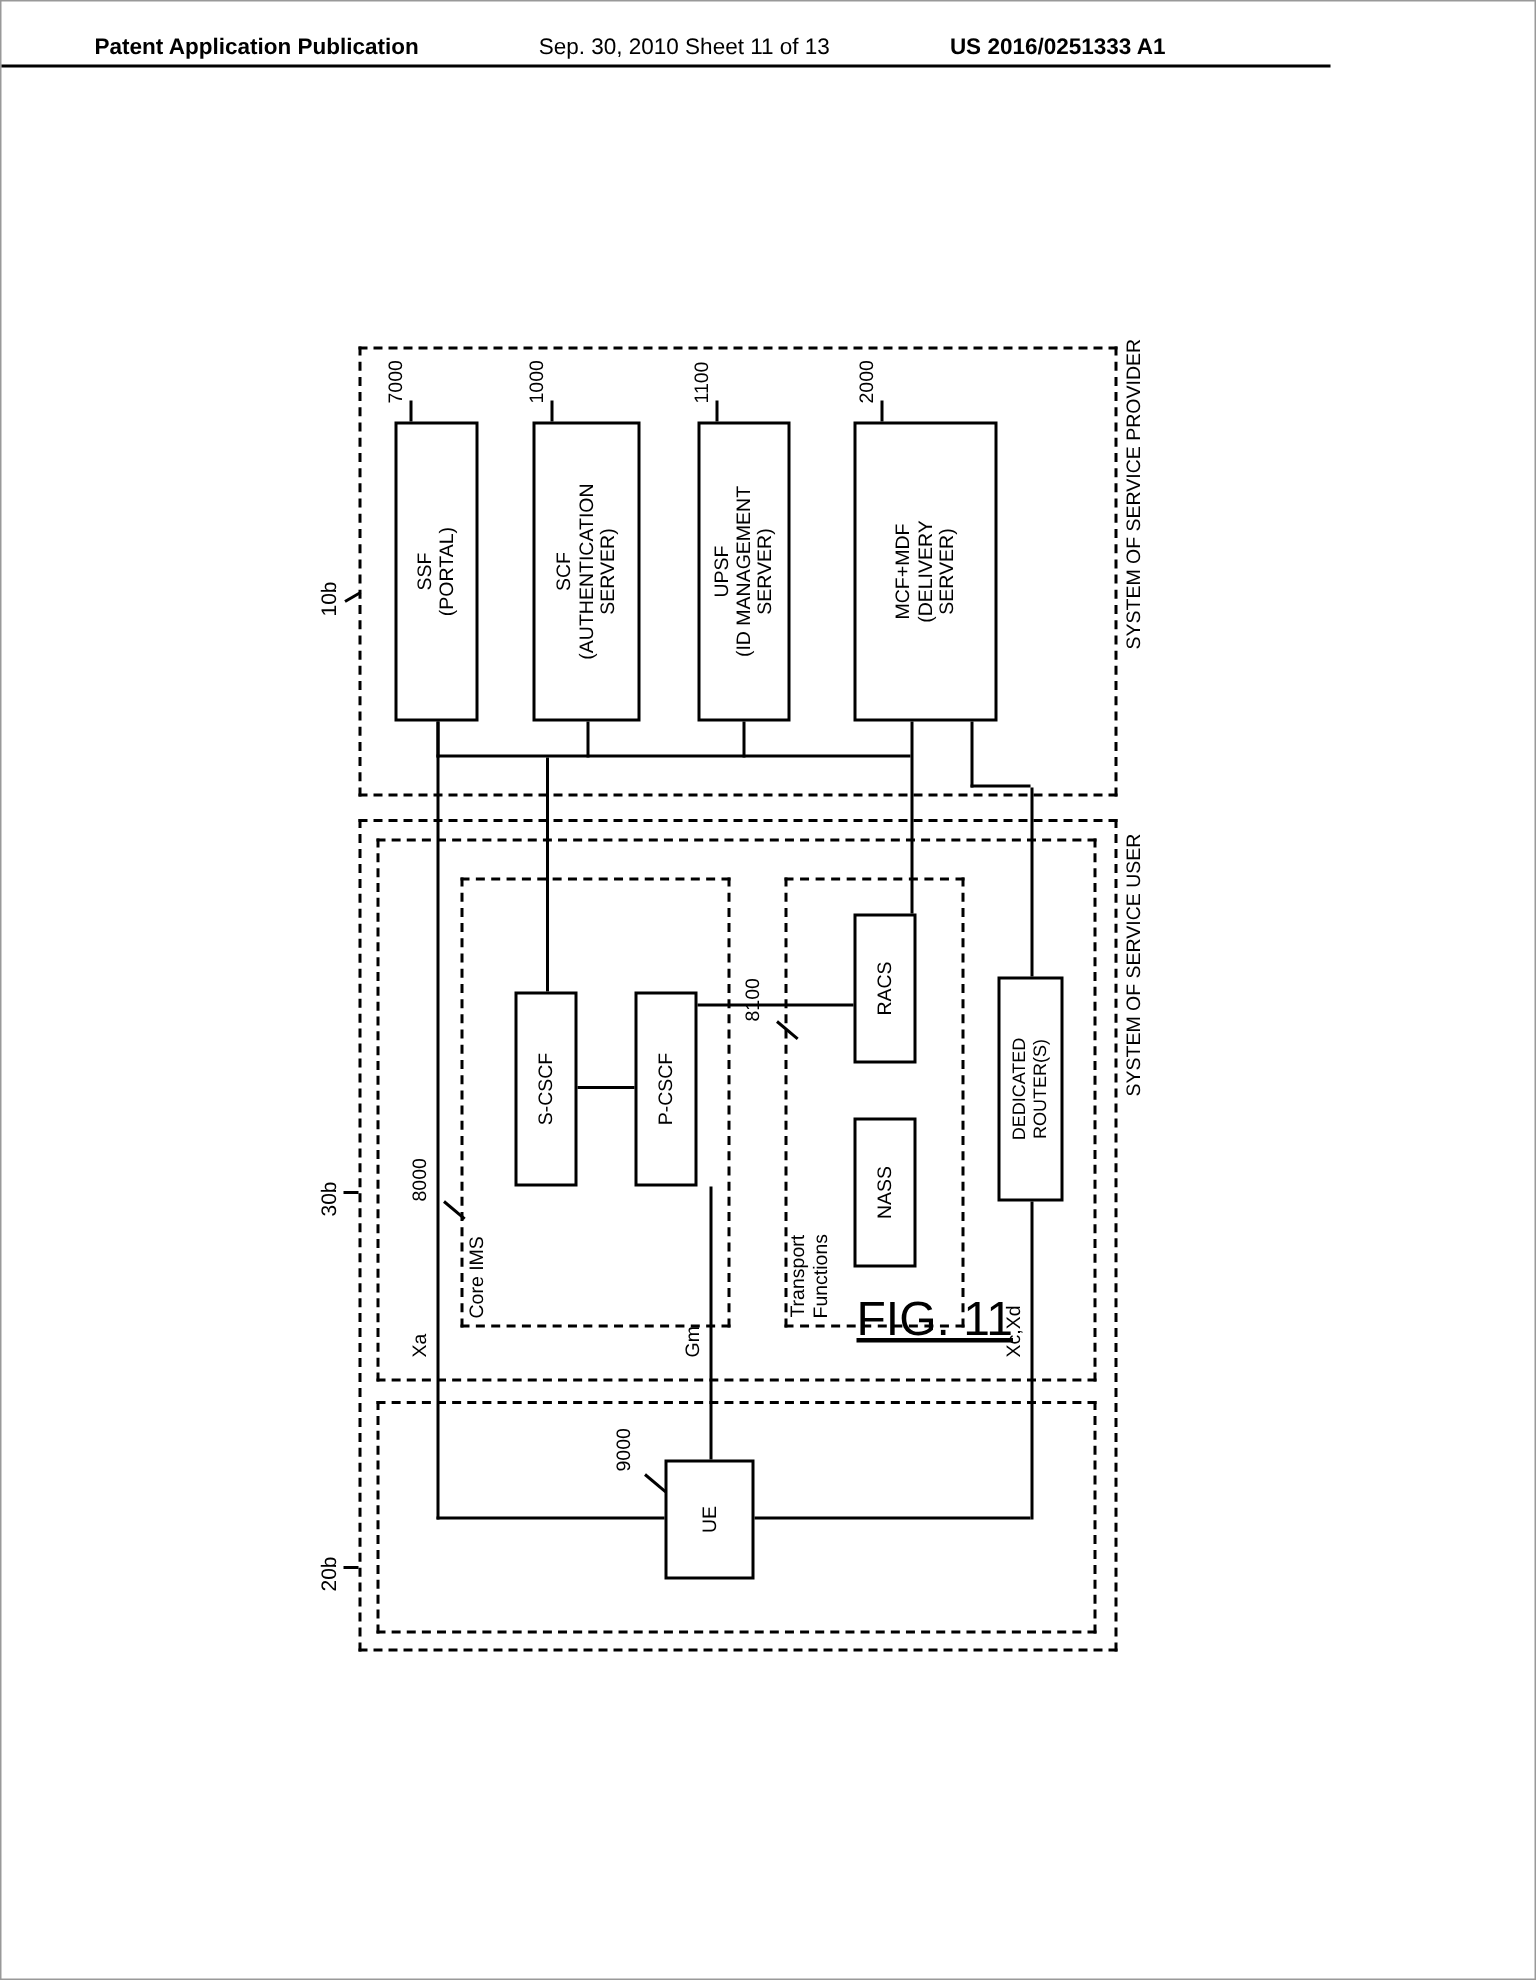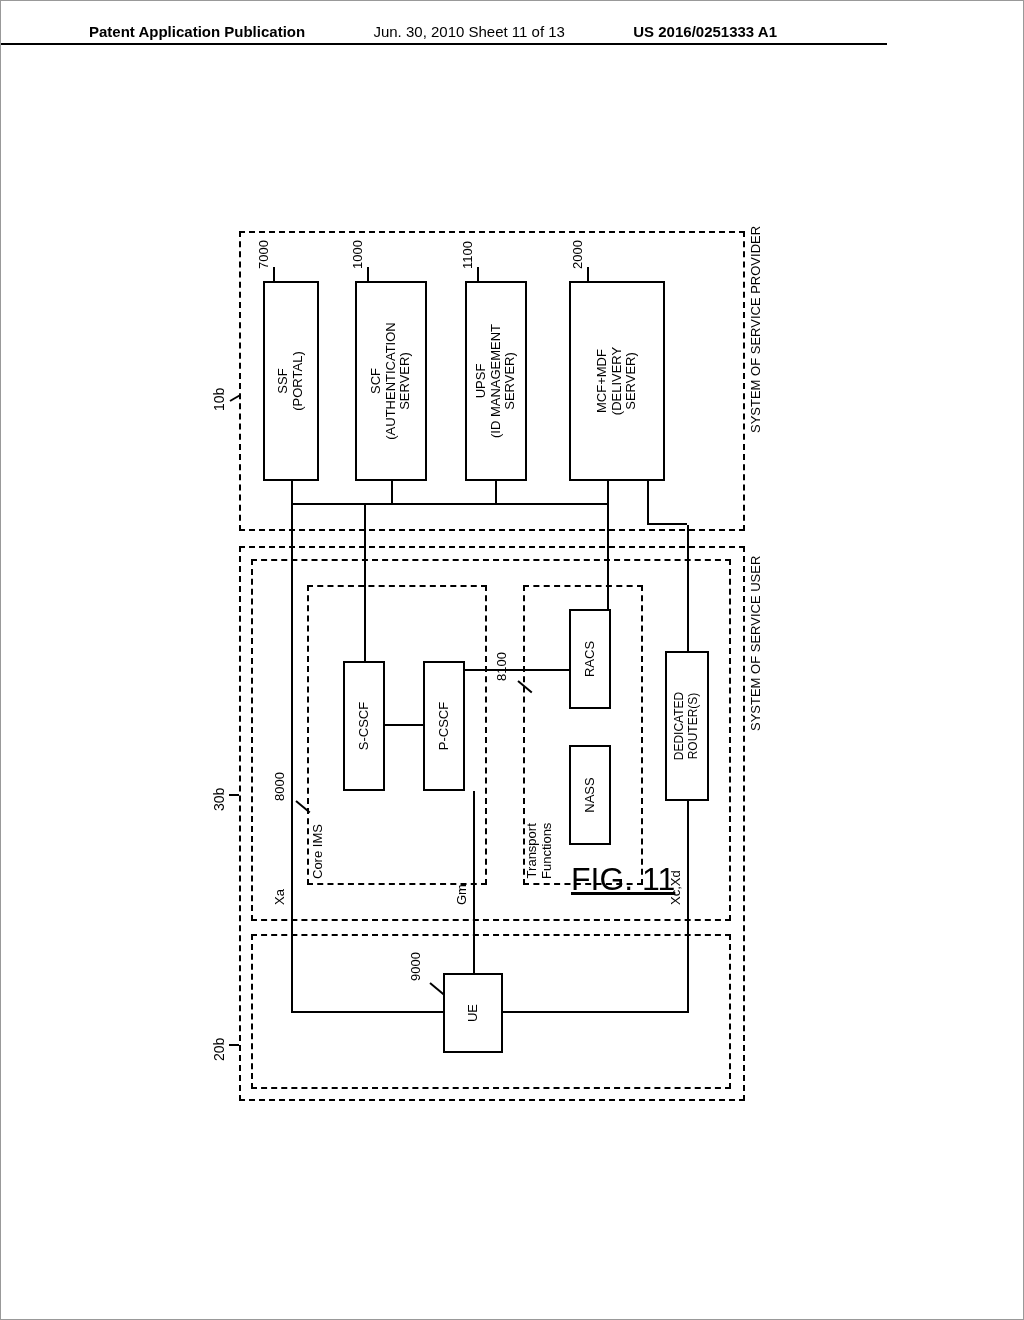--- a/index.html
+++ b/index.html
@@ -18,21 +18,21 @@
     border: 1px solid #999;
   }
   .header {
     position: absolute;
     top: 42px;
     left: 0;
     width: 886px;
     border-top: 2px solid #000;
     display: flex;
     justify-content: space-between;
-    padding: 0 110px 6px 88px;
+    padding: 0 110px 6px 62px;
     font-size: 15px;
     align-items: flex-end;
   }
   .header > div { transform: translateY(-22px); }
   .header .left { font-weight: bold; }
   .header .center { font-weight: normal; }
   .header .right { font-weight: bold; }
 
   
   .diagram-rotated {
@@ -88,21 +88,21 @@
     font-weight: normal;
   }
 </style>
 </head>
 <body>
 
 <div class="page">
 
   <div class="header">
     <div class="left">Patent Application Publication</div>
-    <div class="center">Jun. 30, 2010  Sheet 11 of 13</div>
+    <div class="center">Sep. 30, 2010  Sheet 11 of 13</div>
     <div class="right">US 2016/0251333 A1</div>
   </div>
 
   <div class="fig-caption" style="left:570px; top:860px; text-decoration: underline;">FIG. 11</div>
 
   <div class="diagram-rotated">
 
     <div class="lbl" style="left:40px; top:-22px;">20b</div>
     <div class="lbl" style="left:290px; top:-22px;">30b</div>
     <div class="lbl" style="left:690px; top:-22px;">10b</div>

